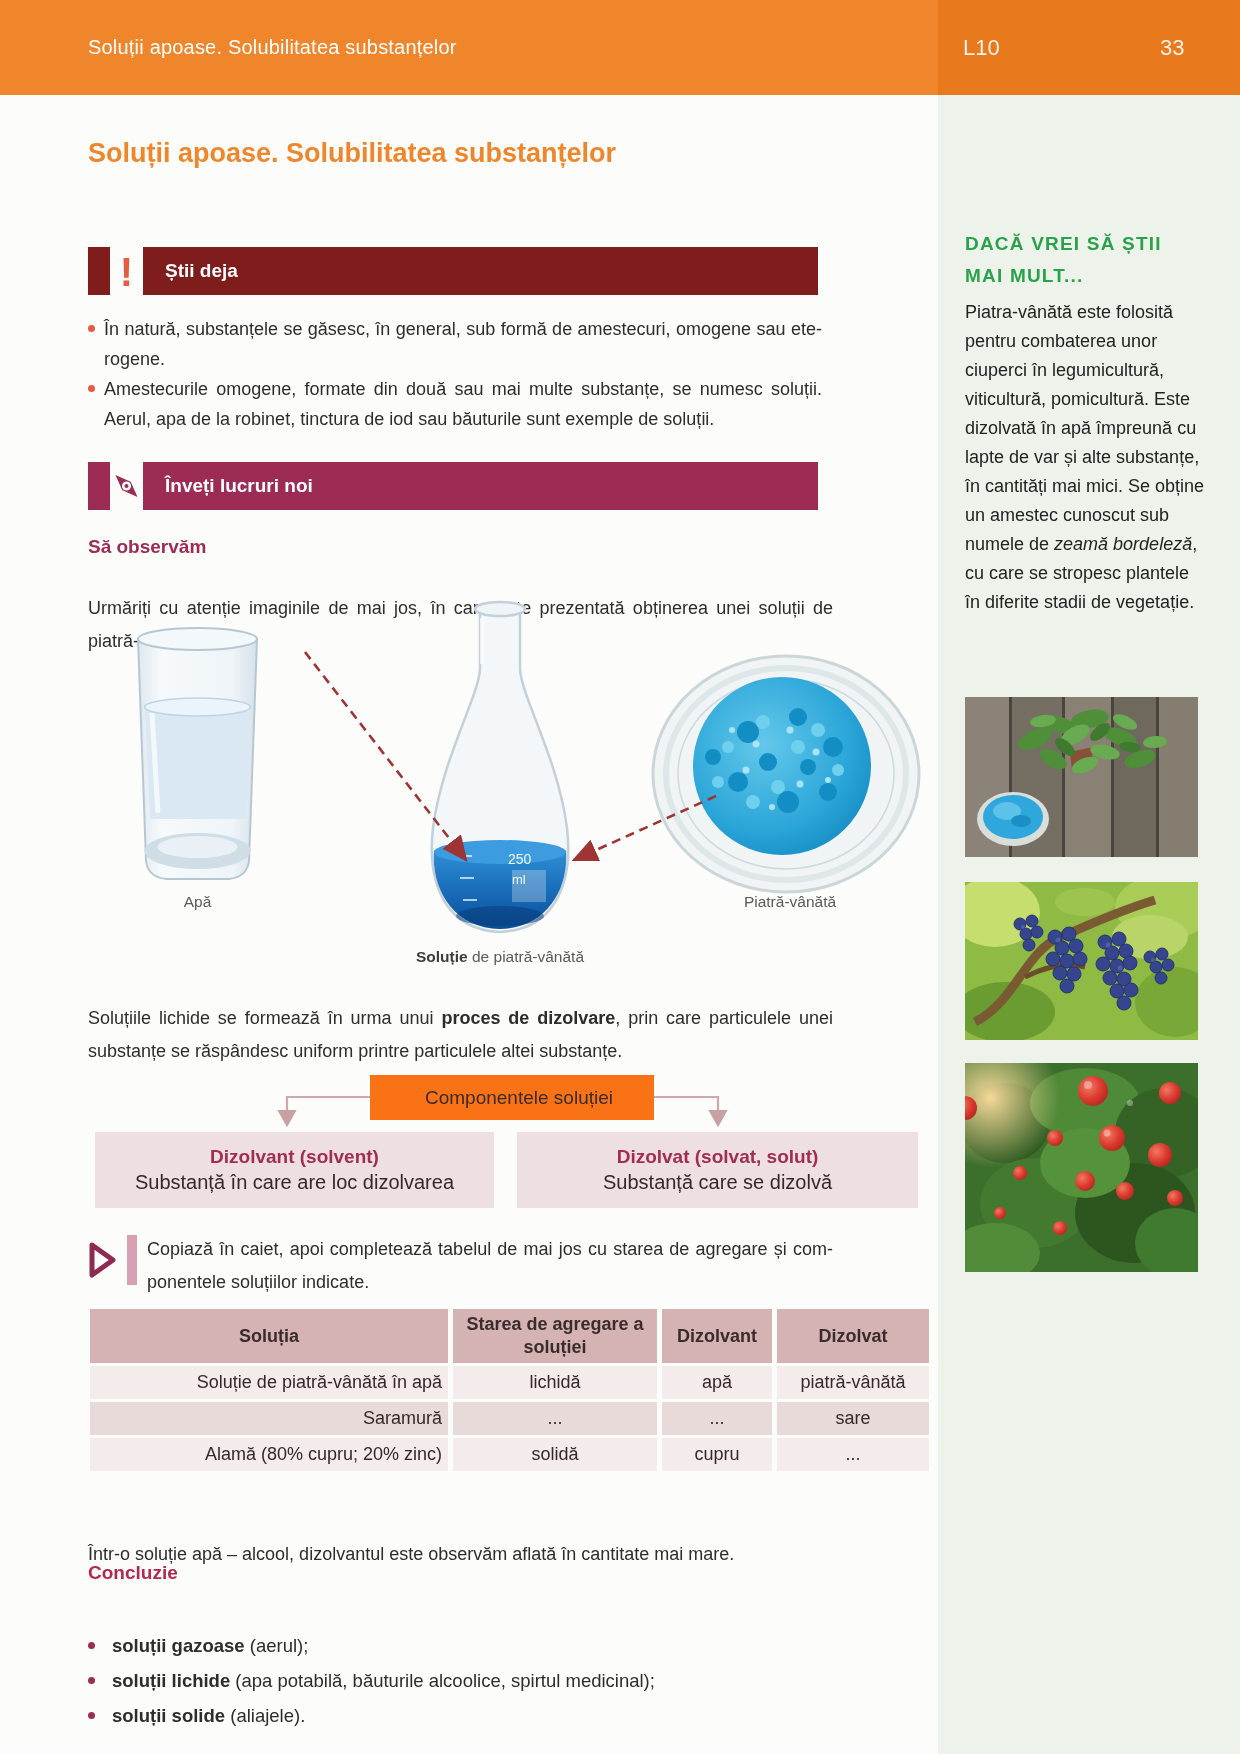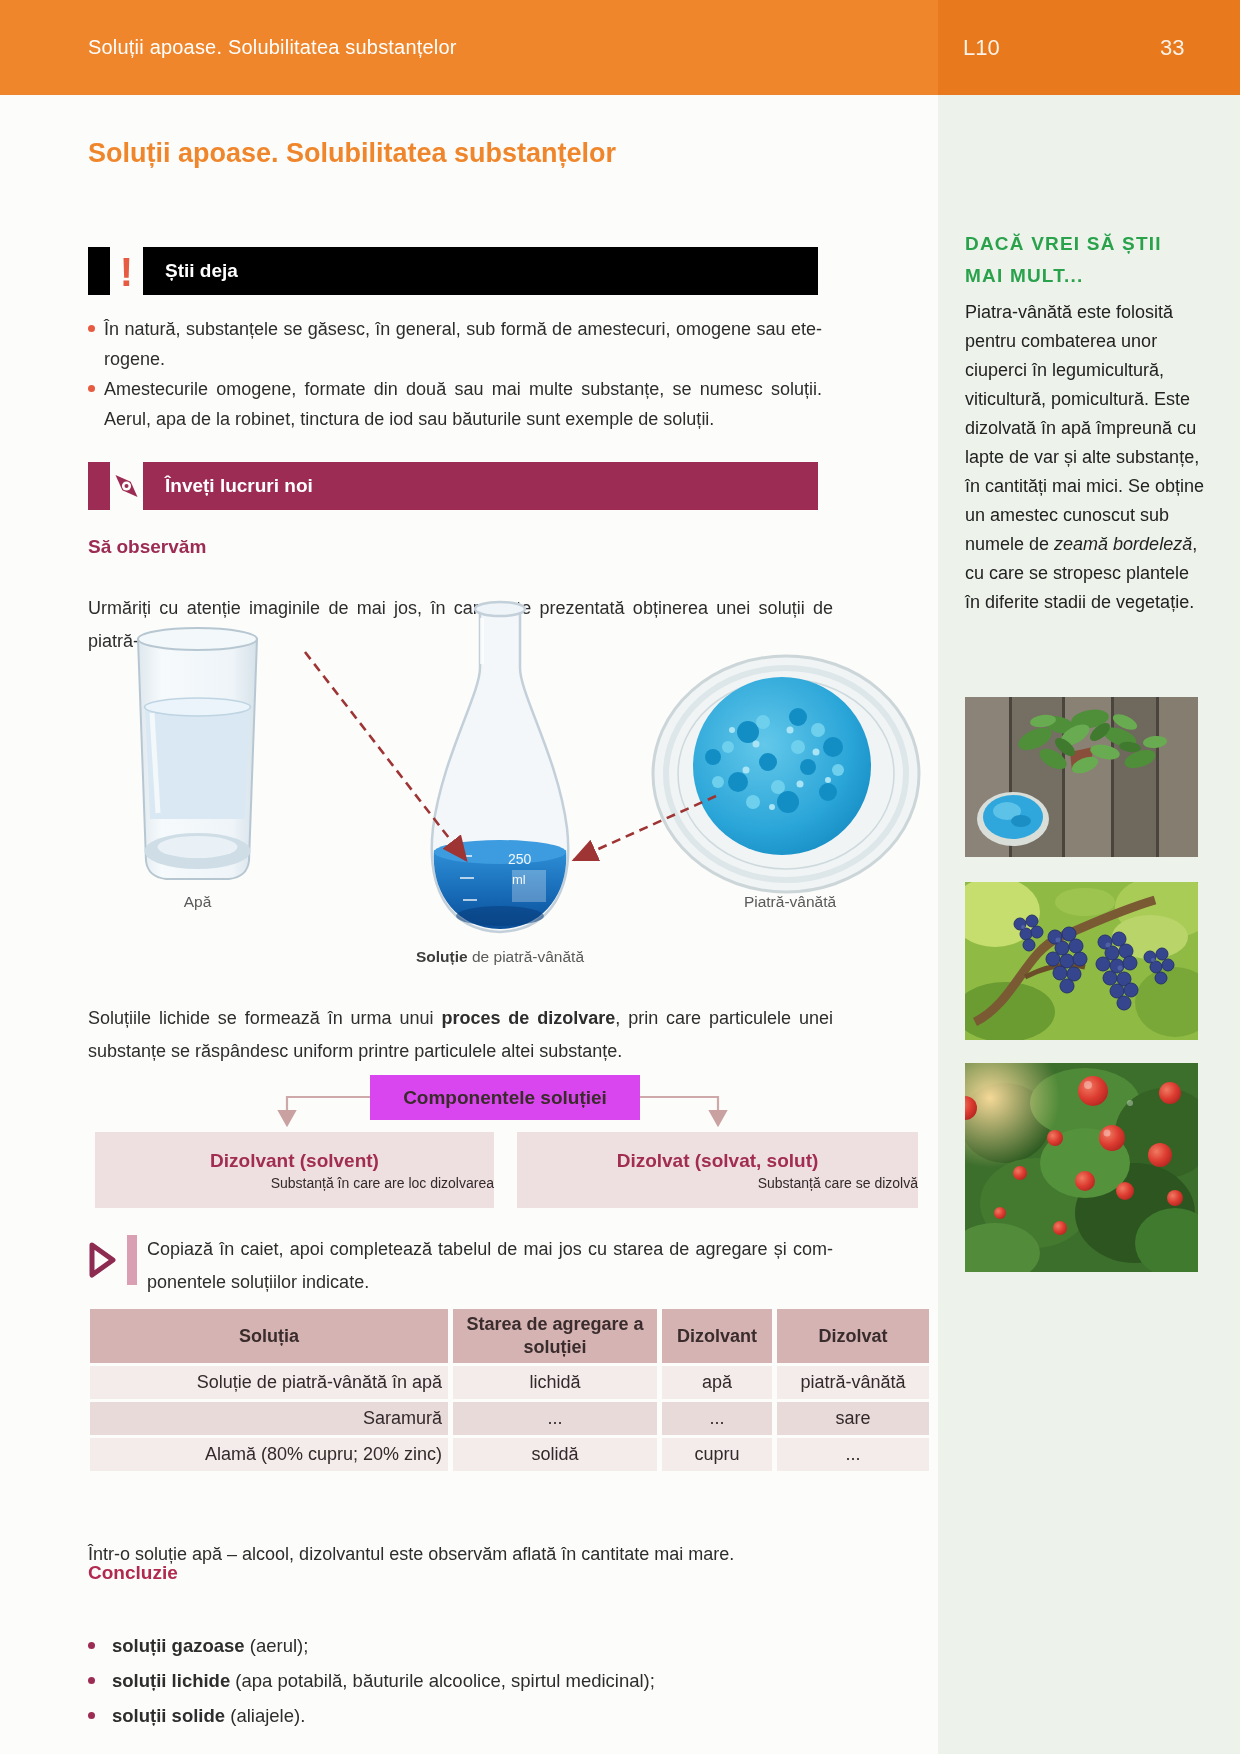--- a/index.html
+++ b/index.html
@@ -26,21 +26,21 @@
 
   
   .m-title{position:absolute;left:88px;top:138px;width:780px;margin:0;
            color:#f0862b;font-size:27px;font-weight:bold;}
 
   .banner{position:absolute;left:88px;width:730px;height:48px;display:flex;}
   .banner .tab{width:22px;height:100%;}
   .banner .gap{width:33px;height:100%;display:flex;align-items:center;justify-content:center;background:transparent;}
   .banner .bar{flex:1;height:100%;display:flex;align-items:center;padding-left:22px;
                color:#fff;font-weight:bold;font-size:19px;}
-  .know{top:247px;} .know .tab,.know .bar{background:#000000;}
+  .know{top:247px;} .know .tab,.know .bar{background:#7f1d1d;}
   .learn{top:462px;} .learn .tab,.learn .bar{background:#9c2c54;}
   .excl{color:#e65b41;font-size:40px;font-weight:bold;line-height:1;transform:translateY(1px);}
 
   .know-list{position:absolute;left:88px;top:314px;width:734px;margin:0;padding:0;list-style:none;}
   .know-list li{position:relative;padding-left:16px;font-size:18px;line-height:30px;text-align:justify;}
   .dot{position:absolute;left:0;top:11px;width:7px;height:7px;border-radius:50%;background:#e65b41;}
 
   .sa-observam{position:absolute;left:88px;top:536px;color:#9c2c54;font-size:19px;font-weight:bold;}
   .par{position:absolute;left:88px;width:745px;font-size:18px;line-height:33px;text-align:justify;}
   .p-intro{top:574px;}
@@ -48,28 +48,28 @@
   .b{font-weight:bold;}
 
   
   .figure{position:absolute;left:0;top:590px;width:1020px;height:395px;}
   .fig-el{position:absolute;}
   .caption{position:absolute;font-size:15.5px;color:#5a5a5a;text-align:center;}
   .cap-bold{font-weight:bold;color:#3c3c3c;}
 
   
   .diagram{position:absolute;left:0;top:1065px;width:938px;height:150px;}
-  .dg-root{position:absolute;left:370px;top:10px;width:270px;height:45px;background:#d946ef;
+  .dg-root{position:absolute;left:370px;top:10px;width:270px;height:45px;background:#f97316;
            display:flex;align-items:center;justify-content:center;
-           font-size:19px;font-weight:bold;color:#3a2b2b;}
+           font-size:19px;font-weight:normal;color:#3a2b2b;padding-left:14px;}
   .dg-child{position:absolute;top:67px;height:76px;background:#eee0e0;text-align:center;
             display:flex;flex-direction:column;justify-content:center;gap:3px;}
   .dg-left{left:95px;width:399px;} .dg-right{left:517px;width:401px;}
   .dg-title{color:#a12d52;font-size:19px;font-weight:bold;}
-  .dg-desc{color:#33292b;font-size:14px;text-align:right;}
+  .dg-desc{color:#33292b;font-size:20px;}
 
   
   .exercise{position:absolute;left:88px;top:1233px;width:745px;}
   .ex-tri{position:absolute;left:0;top:8px;}
   .ex-bar{position:absolute;left:39px;top:2px;width:10px;height:50px;background:#d9a0b4;}
   .ex-text{margin-left:59px;width:686px;font-size:18px;line-height:33px;text-align:justify;}
 
   
   .soltable{position:absolute;left:85px;top:1306px;border-collapse:separate;border-spacing:5px 3px;}
   .soltable th{background:#d5b3b3;color:#3a2c2c;font-size:18px;font-weight:bold;

